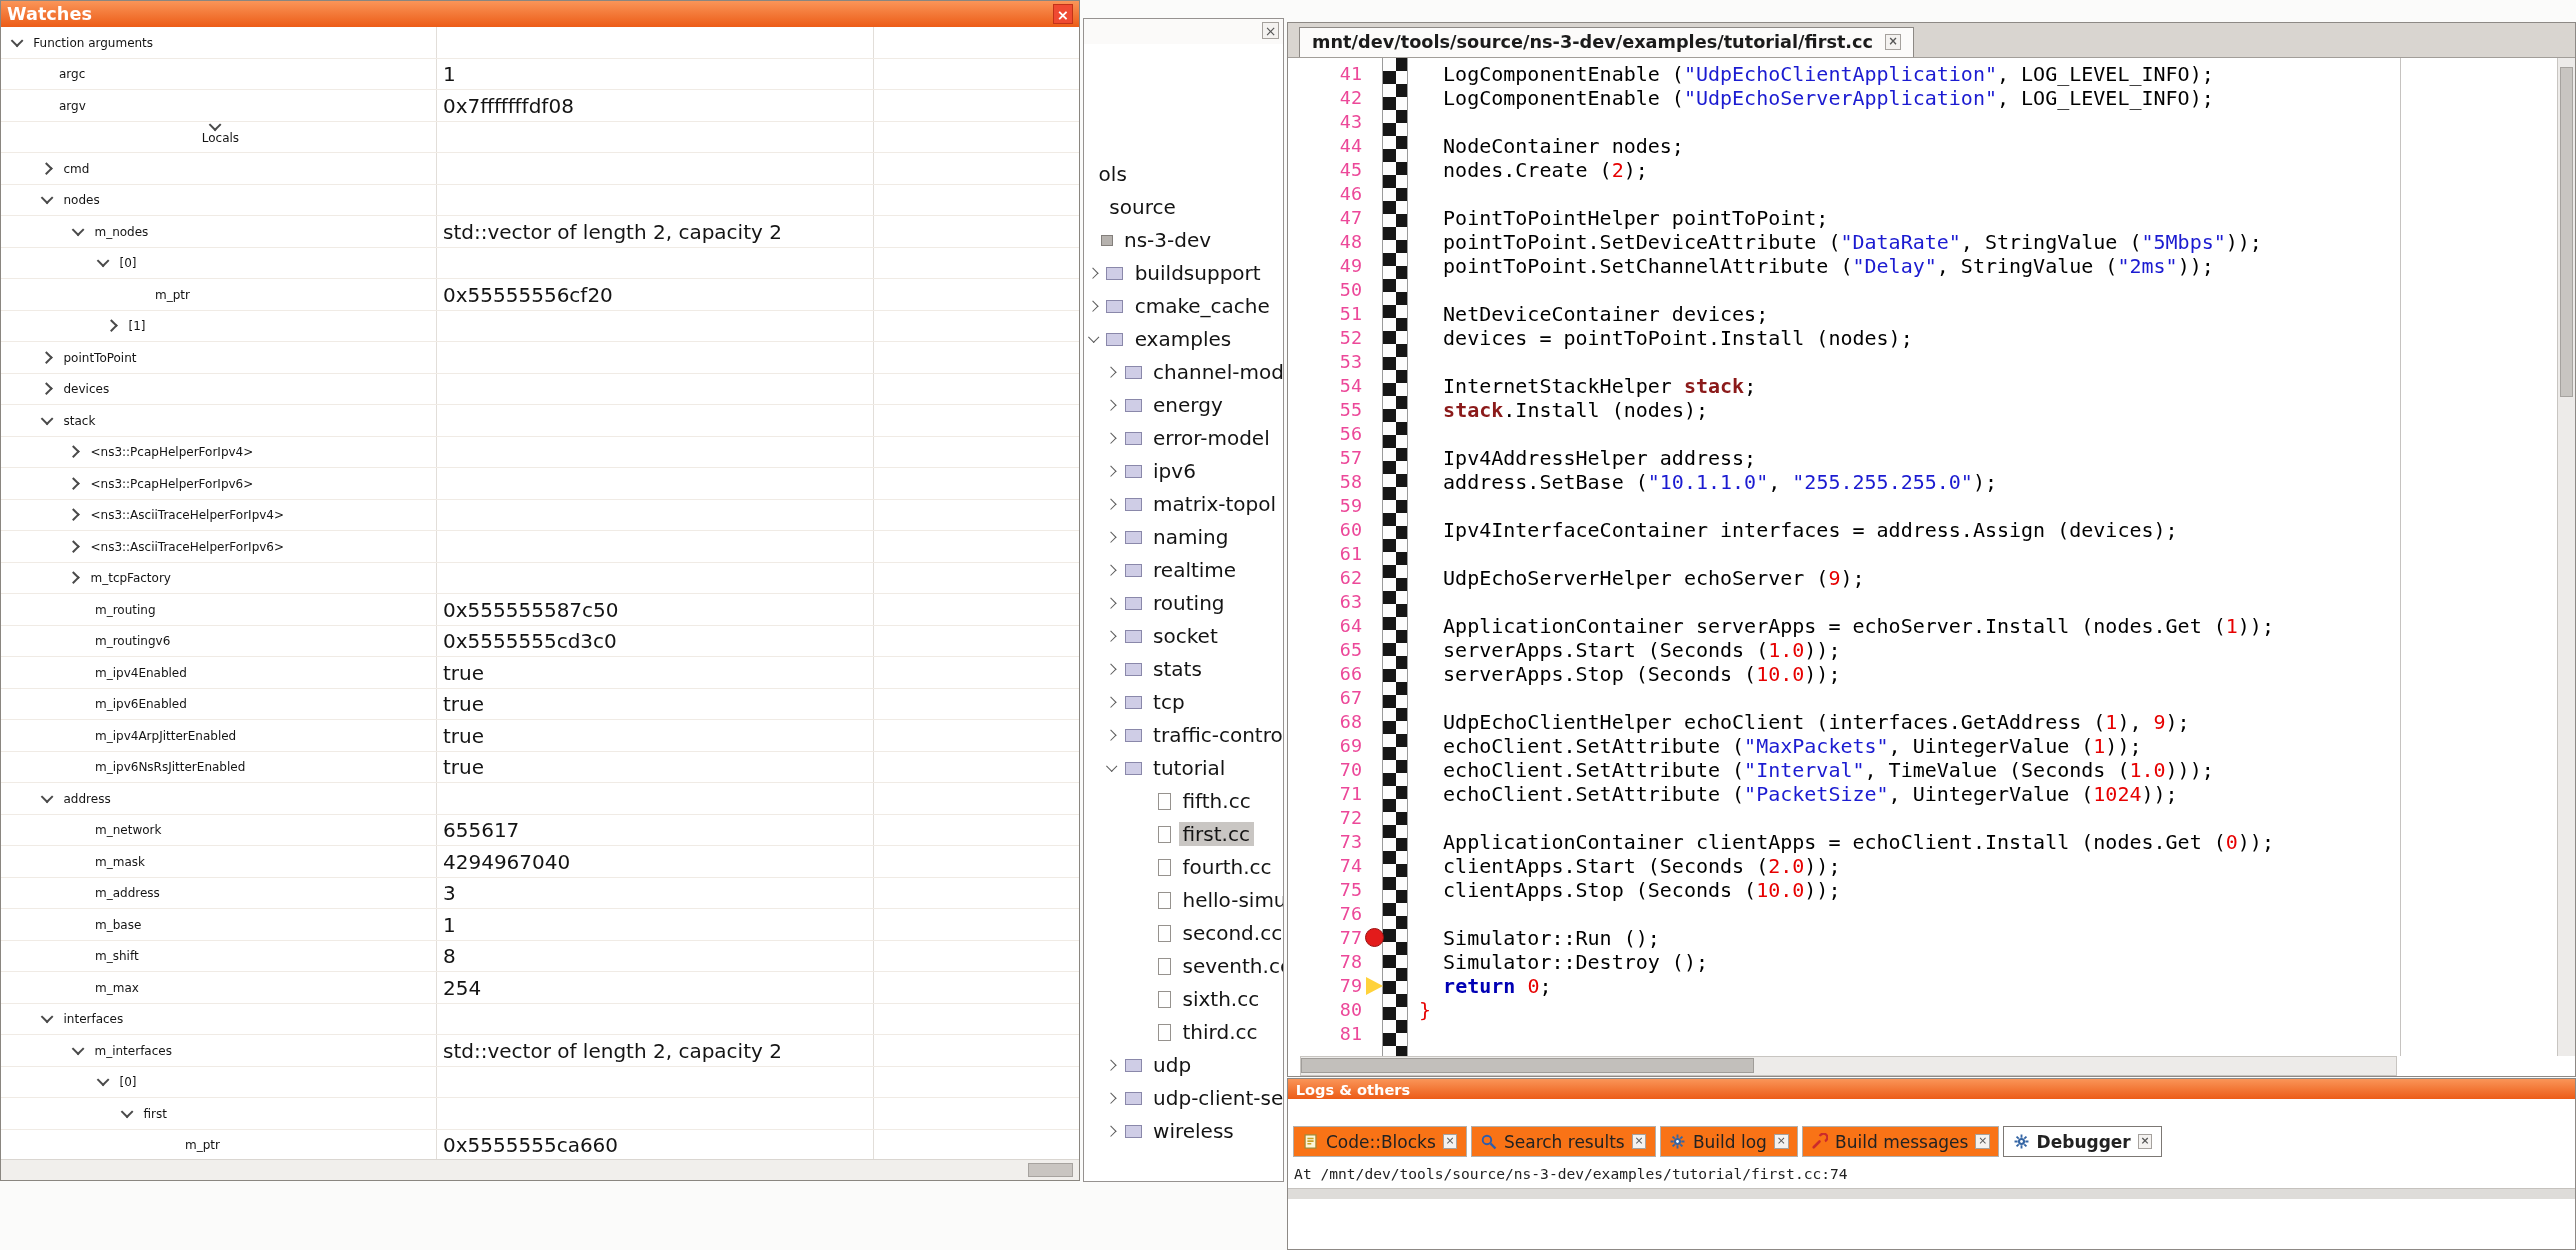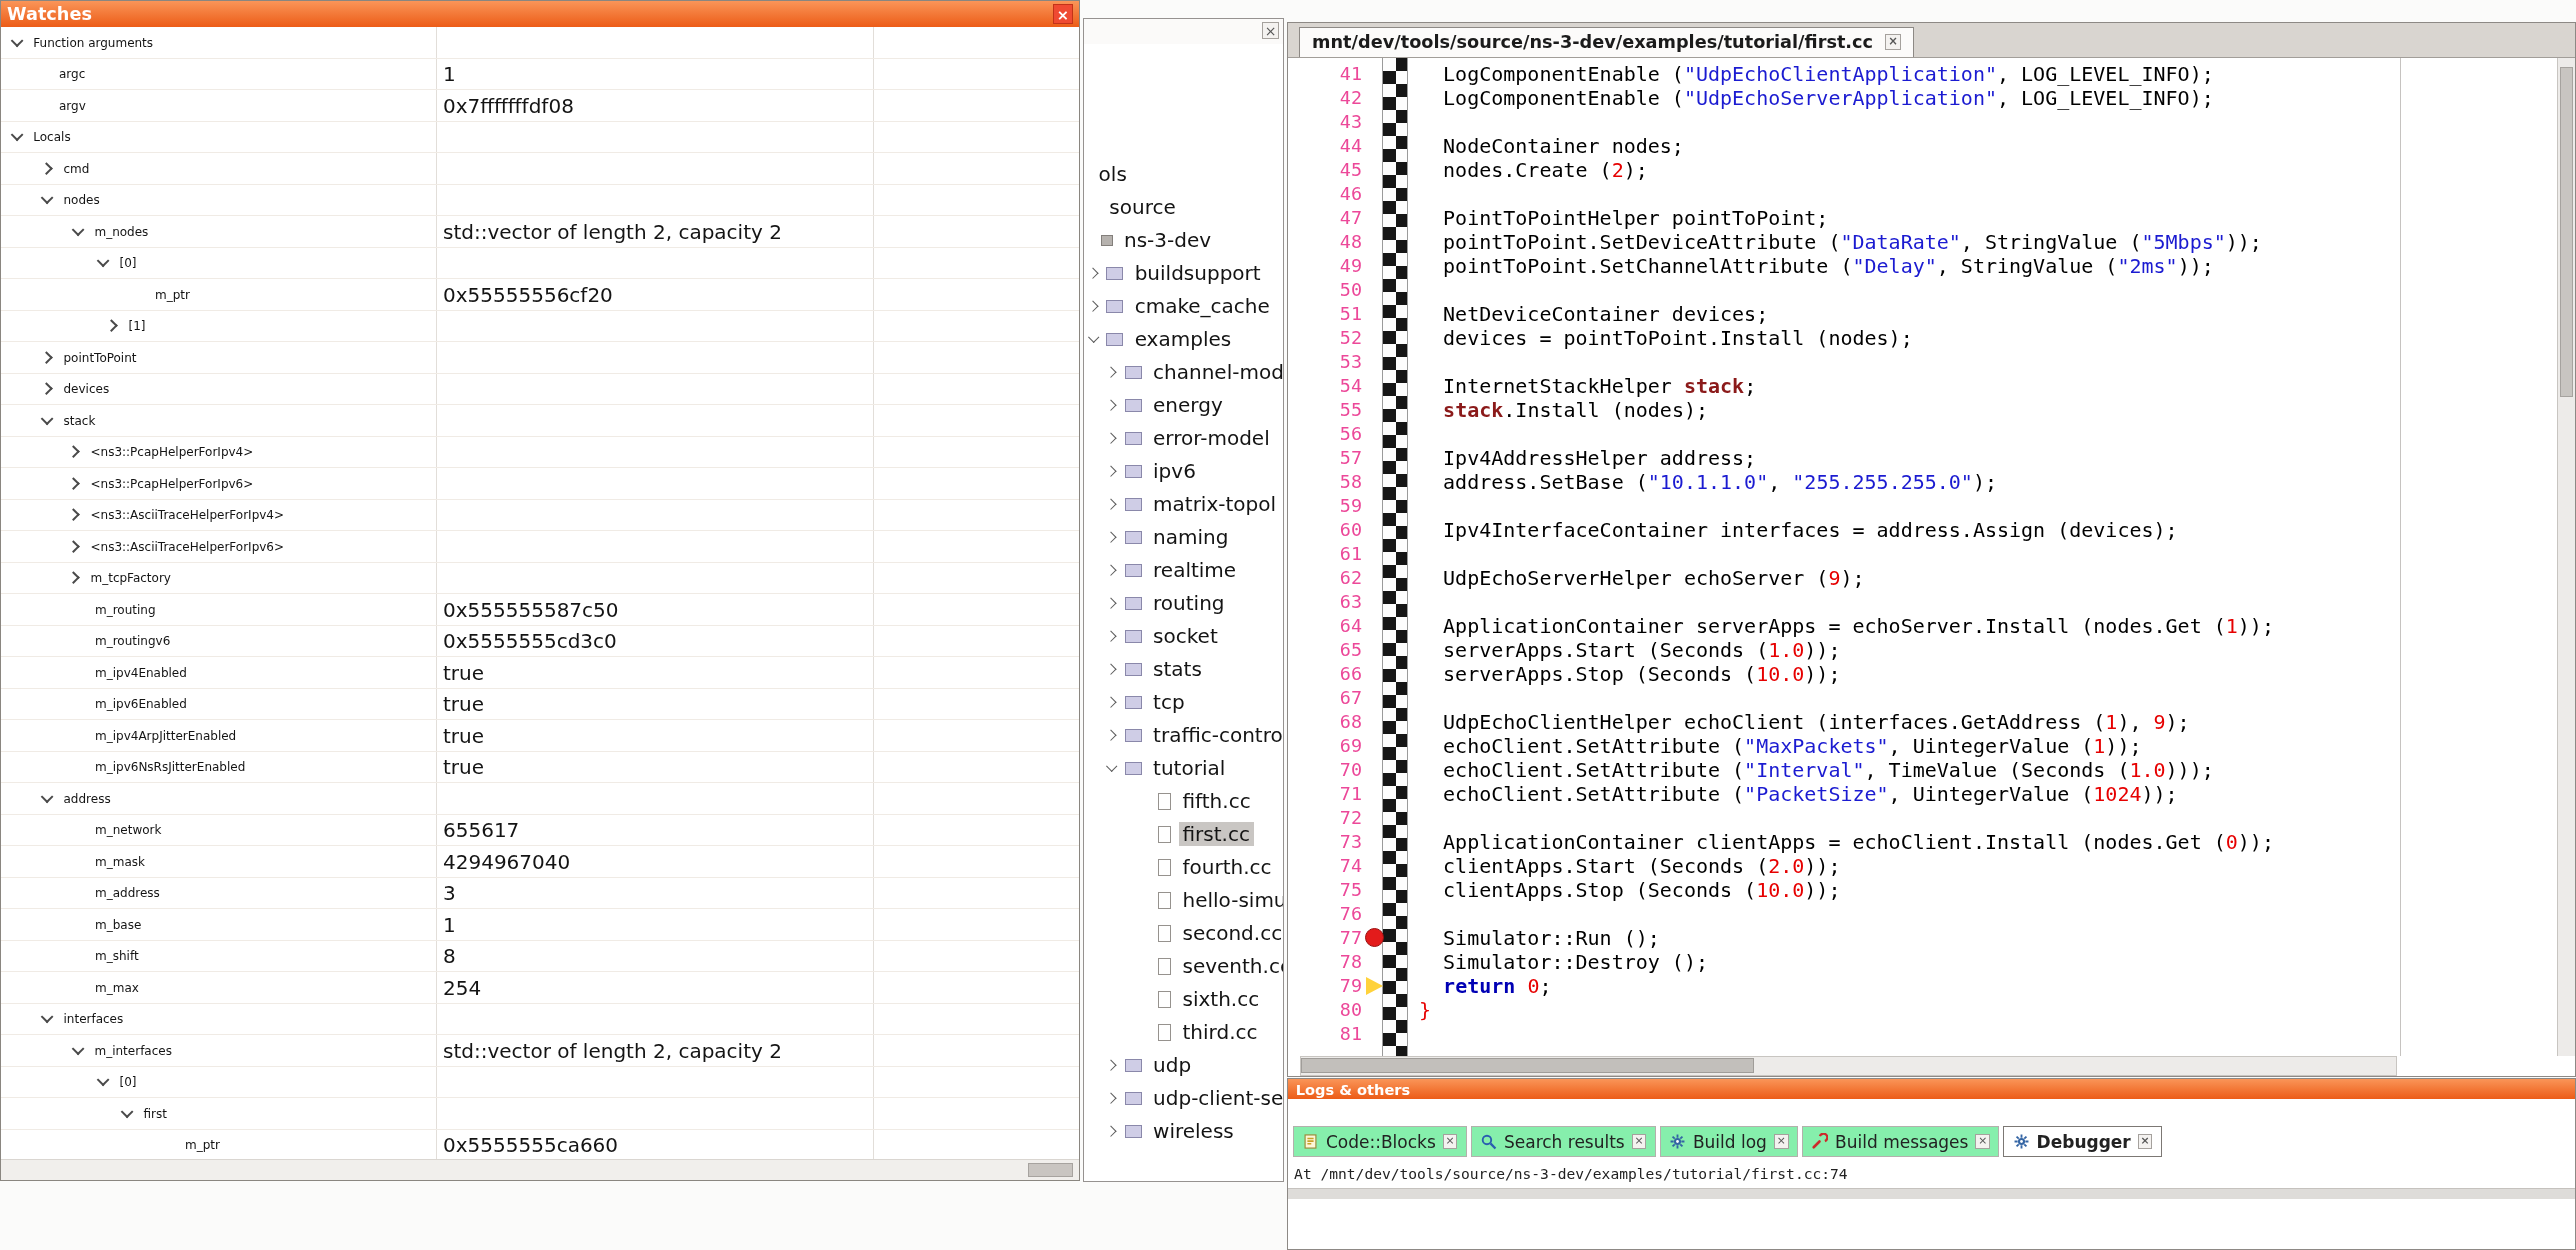--- a/index.html
+++ b/index.html
@@ -90,21 +90,21 @@
   .e-hscroll .thumb{position:absolute;left:0;top:1.5px;bottom:1.5px;width:453px;background:#c2bfbb;
                     border:0.8px solid #a09d99;}
 
   
   .logs{position:absolute;left:1287px;top:1078px;width:1289px;height:172px;background:#fff;
         border:0.8px solid #8d8985;}
   .logs-header{height:20px;background:linear-gradient(#fa9558,#ec5c17);color:#fff;font-size:14.6px;
                font-weight:bold;display:flex;align-items:center;padding:0 7.7px;}
   .logs-tabs{display:flex;gap:3.8px;padding:6.1px 4.6px 0 4.6px;align-items:flex-end;}
   .ltab{display:inline-flex;align-items:center;gap:7px;height:31px;padding:0 8.4px;
-        border:0.8px solid #b3b0ac;background:#86efac;font-size:17px;color:#222;}
+        border:0.8px solid #b3b0ac;background:#f97316;font-size:17px;color:#222;}
   .ltab.active{background:#fff;font-weight:bold;border-color:#7c7874;margin-top:21px;}
   .ltab .xbox{width:14.6px;height:14.6px;font-size:10.8px;}
   .ltab .licon{display:inline-flex;flex:none;}
   .logs-status{margin-top:7.7px;padding-left:6.1px;font-family:"DejaVu Sans Mono","Liberation Mono",monospace;
                font-size:14.6px;color:#222;}
   .logs-strip{margin-top:6.1px;height:11.5px;background:#dedcd9;border-top:0.8px solid #c5c2be;}
 </style>
 </head>
 <body>
 
@@ -133,21 +133,21 @@
             </div>
             <div class="wval">1</div>
           </div>
           <div class="wrow">
             <div class="wname" style="padding-left: 58px;">
               <span>argv</span>
             </div>
             <div class="wval">0x7fffffffdf08</div>
           </div>
           <div class="wrow">
-            <div class="wname" style="padding-left: 10.8px;">
+            <div class="wname" style="padding-left: 10.8px; flex-direction: column;">
               <span class="chev down"></span>
               <span>Locals</span>
             </div>
             <div class="wval"></div>
           </div>
           <div class="wrow">
             <div class="wname" style="padding-left: 41px;">
               <span class="chev right"></span>
               <span>cmd</span>
             </div>

